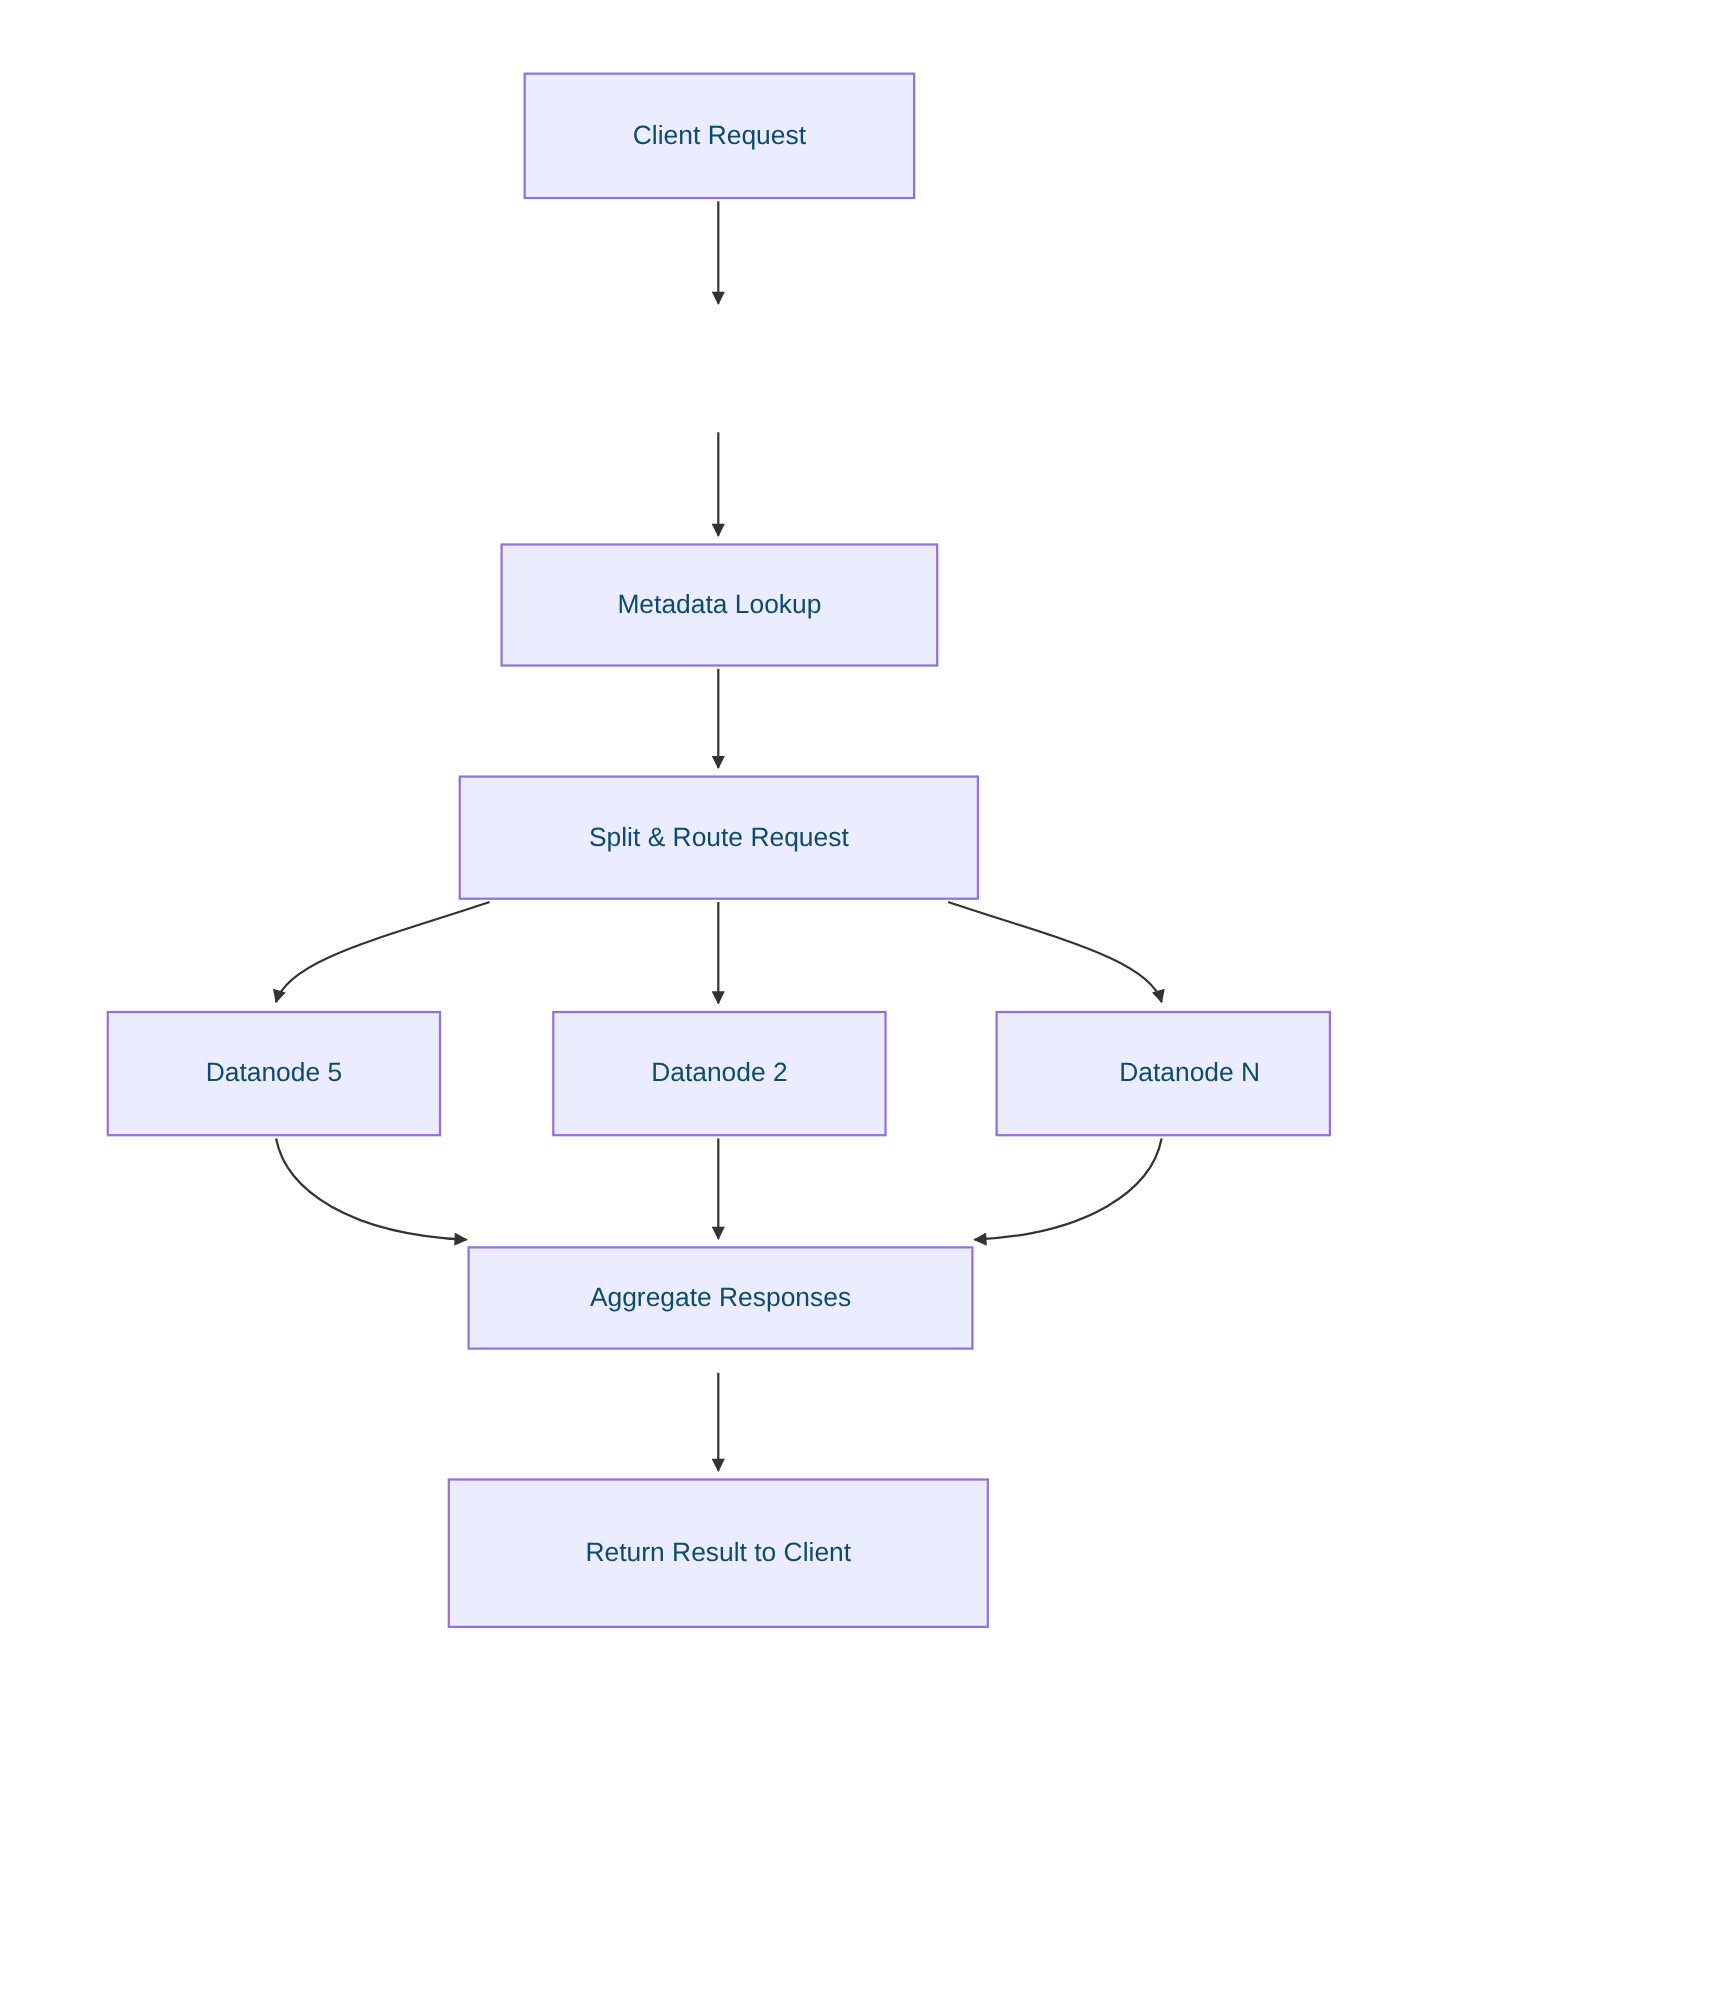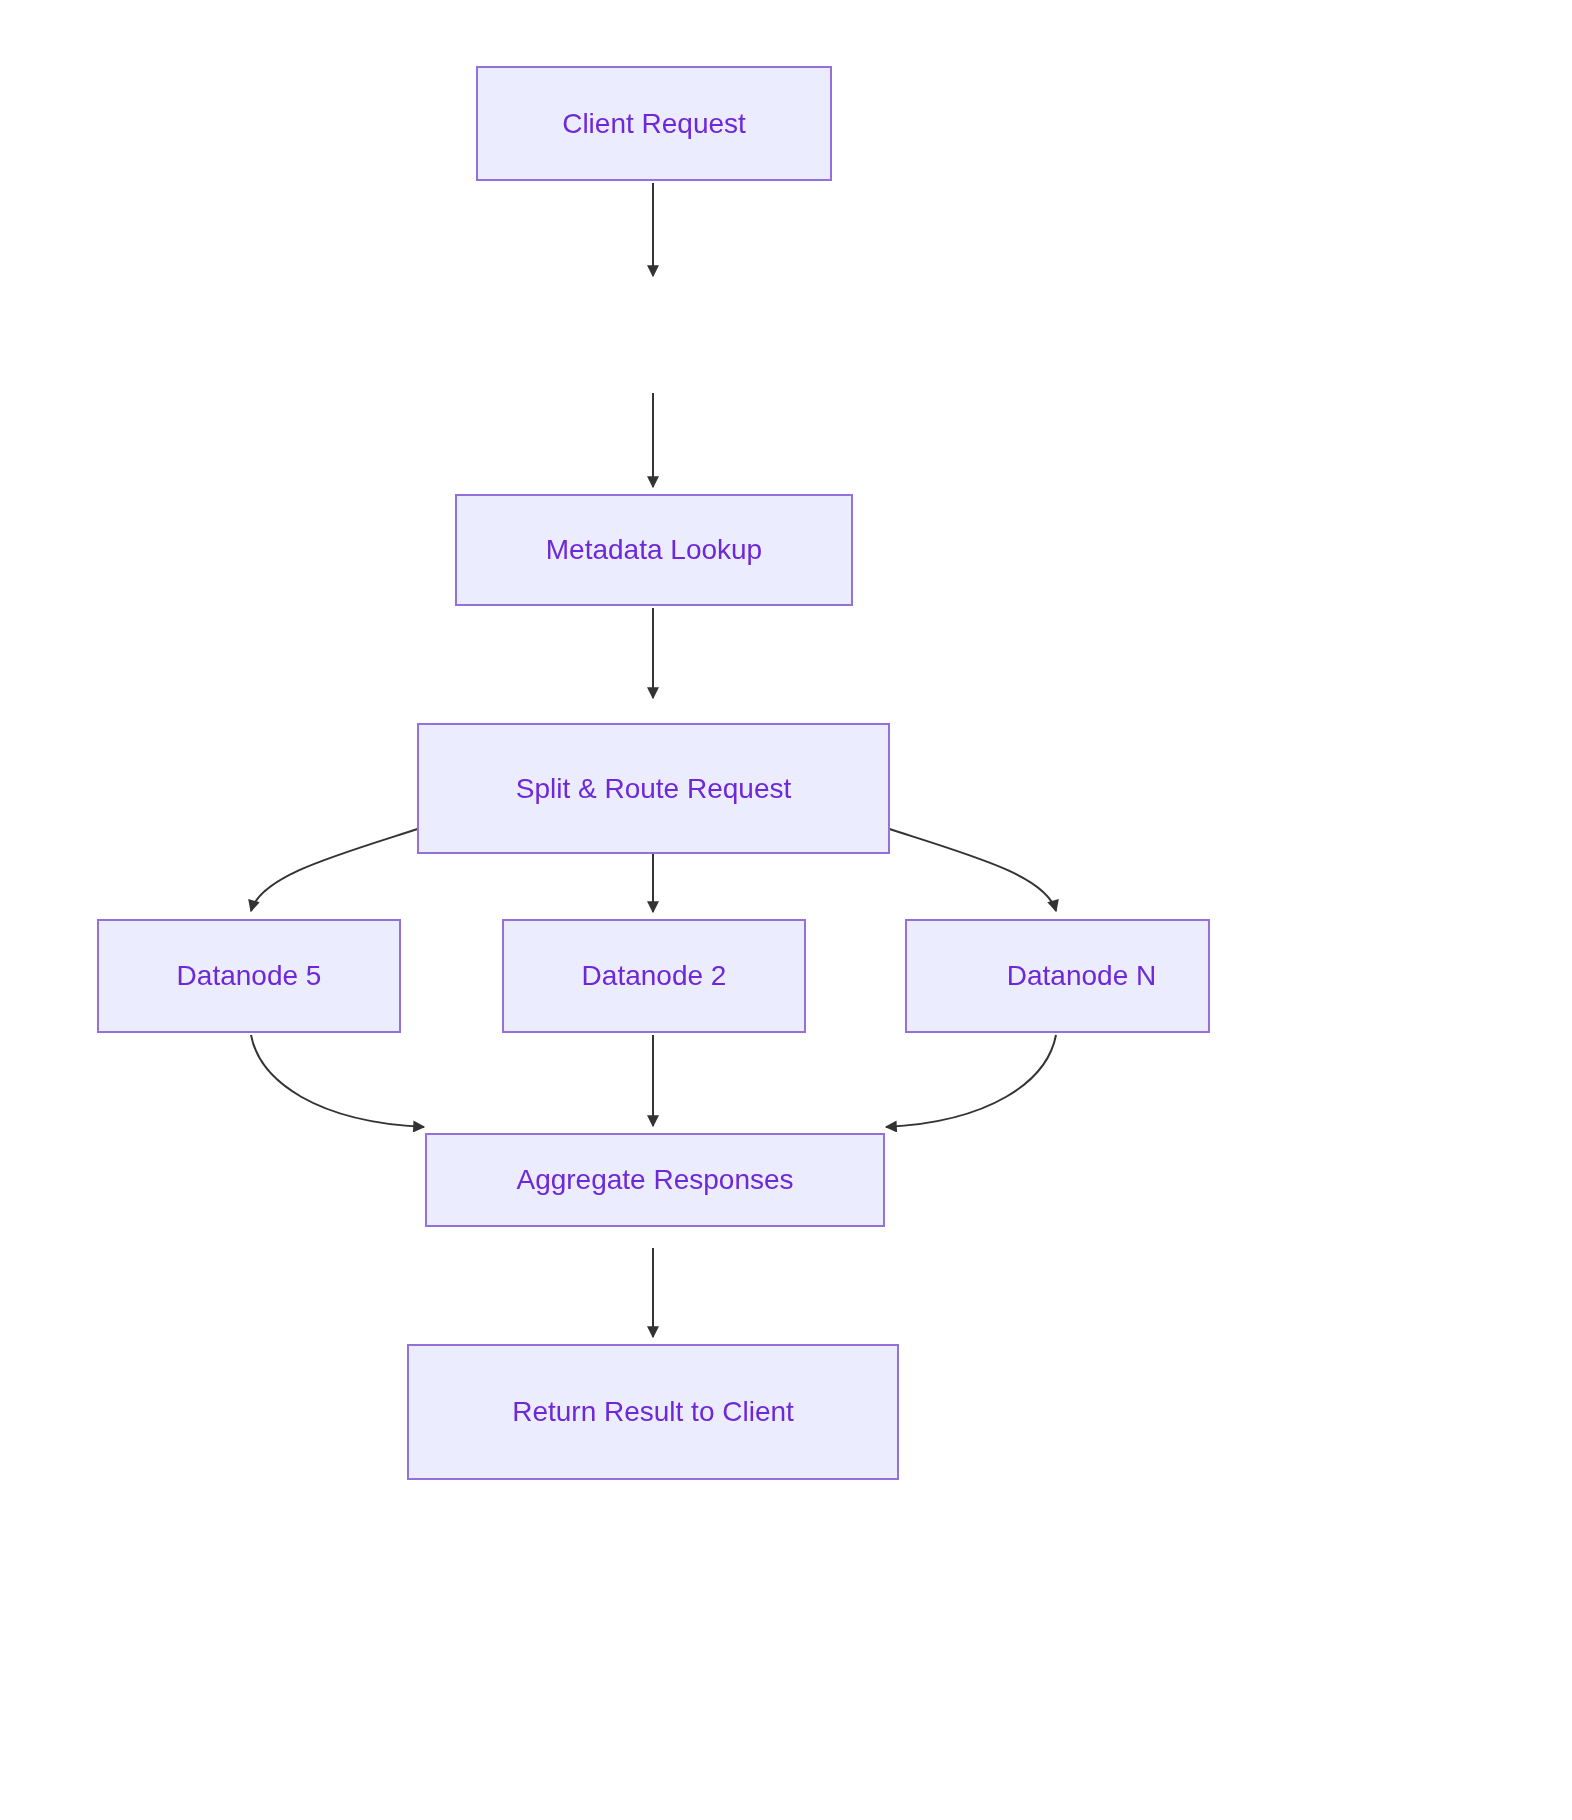--- a/index.html
+++ b/index.html
@@ -25,33 +25,33 @@
   .edge {
     stroke: #333333;
     stroke-width: 2;
     fill: none;
   }
   .node {
     position: absolute;
     box-sizing: border-box;
     background: #ECECFF;
     border: 2px solid #9370DB;
-    color: #6d28d9;
-    font-size: 28px;
+    color: #0c4a6e;
+    font-size: 24px;
     display: flex;
     align-items: center;
     justify-content: center;
     text-align: right;
     white-space: nowrap;
   }
   
   .n-client   { left: 476px; top: 66px;   width: 356px; height: 115px; }
   .n-parse    { left: 481px; top: 283px;  width: 346px; height: 108px; }
   .n-metadata { left: 455px; top: 494px;  width: 398px; height: 112px; }
-  .n-split    { left: 417px; top: 705px;  width: 473px; height: 131px; margin-top: 18px; }
+  .n-split    { left: 417px; top: 705px;  width: 473px; height: 113px; }
   .n-dn1      { left: 97px;  top: 919px;  width: 304px; height: 114px; }
   .n-dn2      { left: 502px; top: 919px;  width: 304px; height: 114px; }
   .n-dnn      { left: 905px; top: 919px;  width: 305px; height: 114px; padding-left: 48px; }
   .n-agg      { left: 425px; top: 1133px; width: 460px; height: 94px; }
   .n-return   { left: 407px; top: 1344px; width: 492px; height: 136px; }
 </style>
 </head>
 <body>
 
 <div class="canvas">

